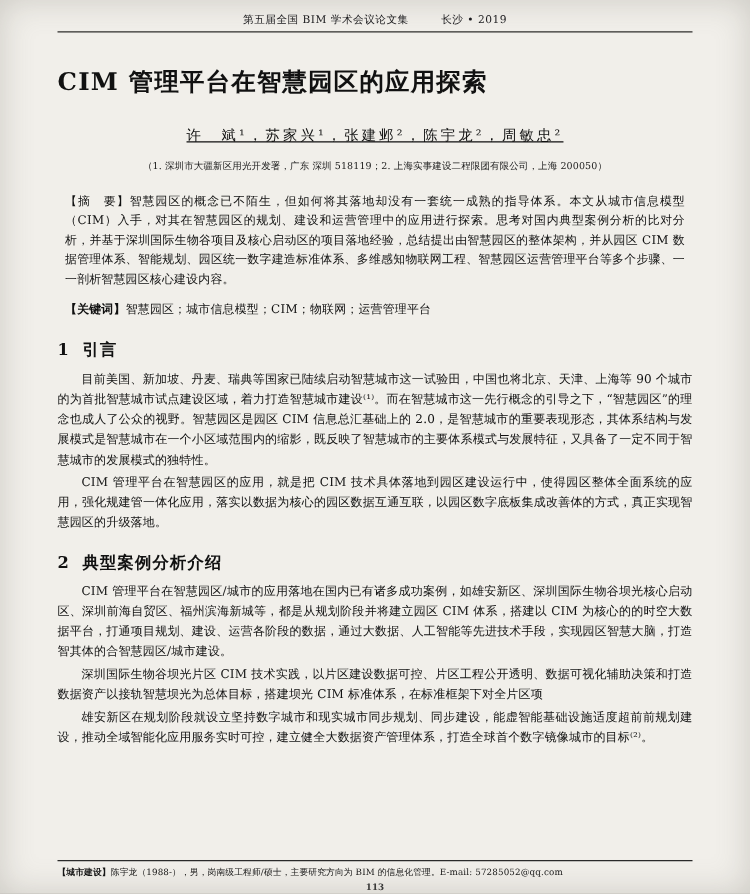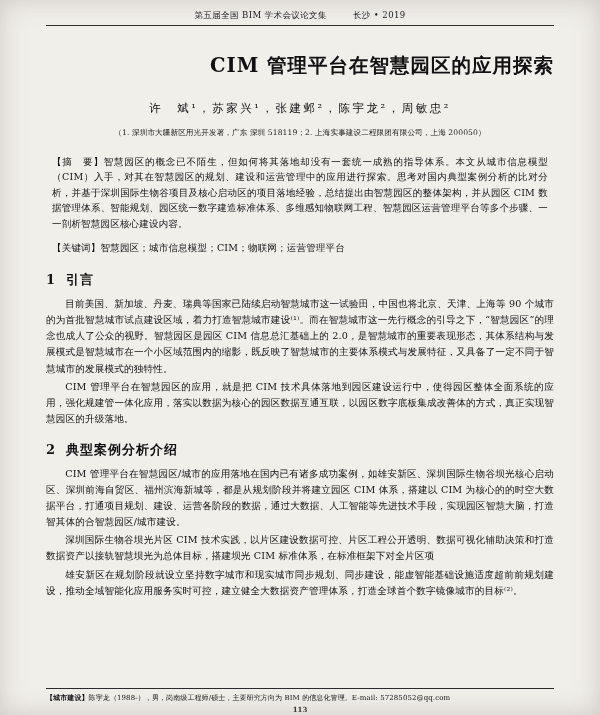--- a/index.html
+++ b/index.html
@@ -34,33 +34,34 @@
     color: #17171a;
     letter-spacing: 0.4px;
     border-bottom: 1px solid #30302e;
     padding-bottom: 3px;
     margin-bottom: 2px;
   }
   .running-head .rh-left { font-size: 8.5px; }
   .running-head .rh-right { font-size: 8.5px; }
 
   .title {
-    text-align: right;
+    text-align: left;
     font-size: 19.5px;
     font-weight: bold;
     letter-spacing: 1px;
     margin: 26px 0 22px 0;
     color: #111;
   }
   .authors {
     text-align: center;
     font-size: 11.5px;
     letter-spacing: 2.5px;
     margin-bottom: 12px;
     color: #111;
+    text-decoration: underline;
   }
   .affil {
     text-align: center;
     font-size: 7.6px;
     color: #1a1a1a;
     margin-bottom: 16px;
     letter-spacing: 0.1px;
   }
   .abstract-block {
     font-size: 9.5px;
@@ -71,21 +72,21 @@
     margin: 0 6px 9px 6px;
   }
   .abstract-block .lead { font-weight: normal; }
   .keywords {
     font-size: 9.5px;
     line-height: 1.6;
     color: #111;
     margin: 0 6px 16px 6px;
     letter-spacing: 0.2px;
   }
-  .keywords .lead { font-weight: normal; }
+  .keywords .lead { font-weight: bold; }
 
   h2.sec {
     font-size: 13px;
     font-weight: bold;
     margin: 14px 0 7px 0;
     color: #111;
     letter-spacing: 1px;
   }
   h2.sec .num { margin-right: 10px; }
   p.body {

